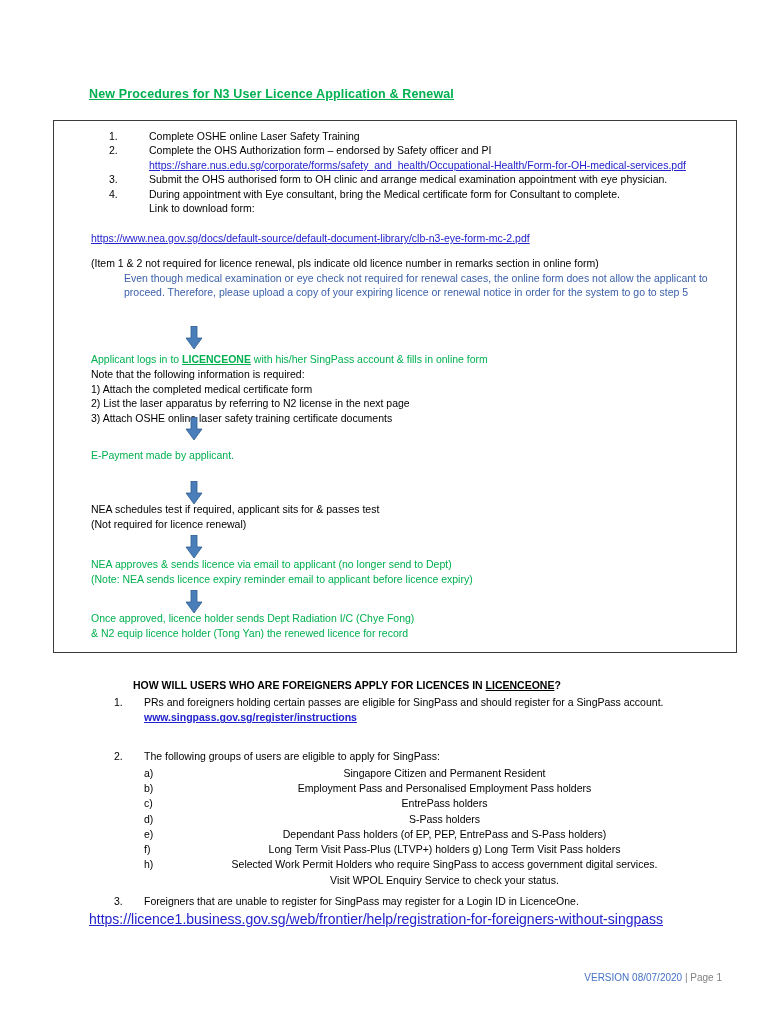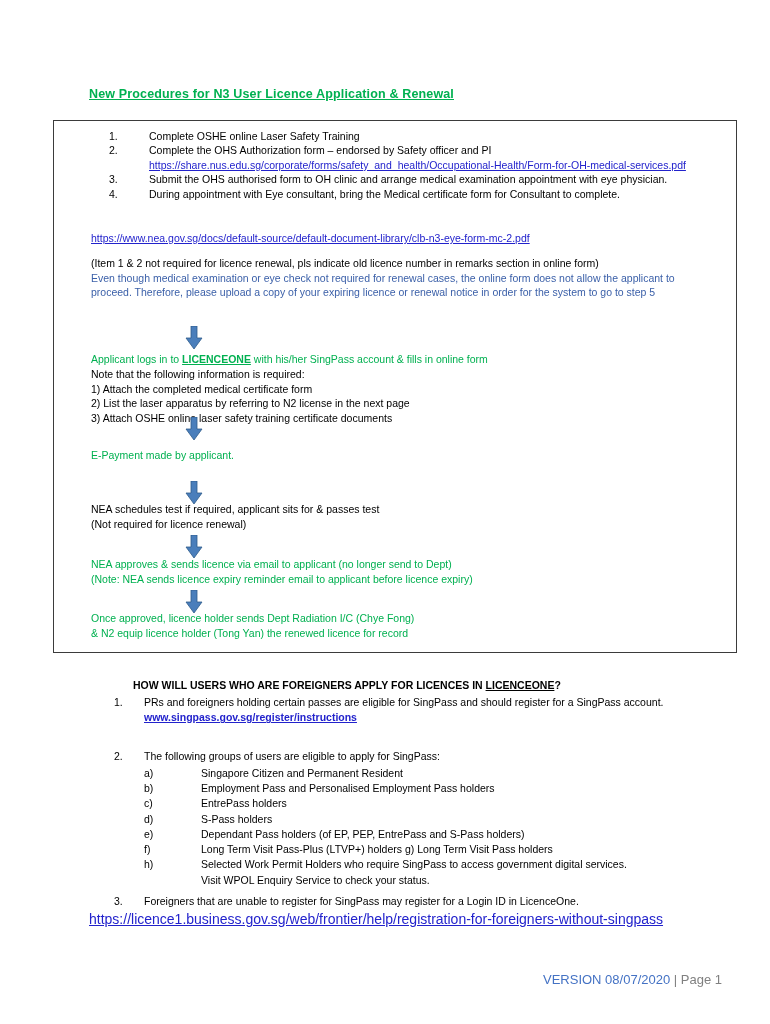--- a/index.html
+++ b/index.html
@@ -92,21 +92,21 @@
   }
 
   .note-block {
     position: absolute;
     left: 37px;
     top: 135px;
     width: 625px;
     line-height: 14.6px;
   }
   .note-black { color: #000000; display: block; }
-  .note-blue  { color: #3A5FA8; display: block; }
+  .note-blue  { color: #3A5FA8; display: block; margin-left: 33px; }
 
   
   .arrow {
     position: absolute;
     width: 18px;
     height: 24px;
   }
   .arrow svg { display: block; }
 
   
@@ -170,39 +170,40 @@
     line-height: 15.3px;
     display: block;
   }
   .aitem > .alab {
     position: absolute;
     left: 0px;
     top: 0;
     width: 22px;
   }
   .aitem > .abody {
-    margin-left: 57px;
-    display: block;
+    margin-left: 36px;
+    display: block;
+    text-align: center;
   }
 
   .bottom-link {
     position: absolute;
     left: 89px;
     top: 911px;
     color: #2222CC;
     text-decoration: underline;
     font-size: 14px;
   }
 
   
   .footer {
     position: absolute;
     right: 48px;
     top: 972px;
-    font-size: 13px;
+    font-size: 10px;
     color: #4472C4;
     white-space: nowrap;
   }
   .footer .pg { color: #808080; }
   .spacer-sm { height: 6px; display:block; }
 </style>
 </head>
 <body>
 
 <div class="page">
@@ -225,20 +226,21 @@
       </div>
 
       <div class="step">
         <span class="num">3.</span>
         <span class="body">Submit the OHS authorised form to OH clinic and arrange medical examination appointment with eye physician.</span>
       </div>
 
       <div class="step">
         <span class="num">4.</span>
         <span class="body">During appointment with Eye consultant, bring the Medical certificate form for Consultant to complete.</span>
+        <span class="body">Link to download form:</span>
       </div>
 
     </div>
 
     <div class="nea-link">https://www.nea.gov.sg/docs/default-source/default-document-library/clb-n3-eye-form-mc-2.pdf</div>
 
     <div class="note-block">
       <span class="note-black"> (Item 1 &amp; 2 not required for licence renewal, pls indicate old licence number in remarks section in online form)</span>
       <span class="note-blue">Even though medical examination or eye check not required for renewal cases, the online form does not allow the applicant to proceed. Therefore, please upload a copy of your expiring licence or renewal notice in order for the system to go to step 5</span>
     </div>

